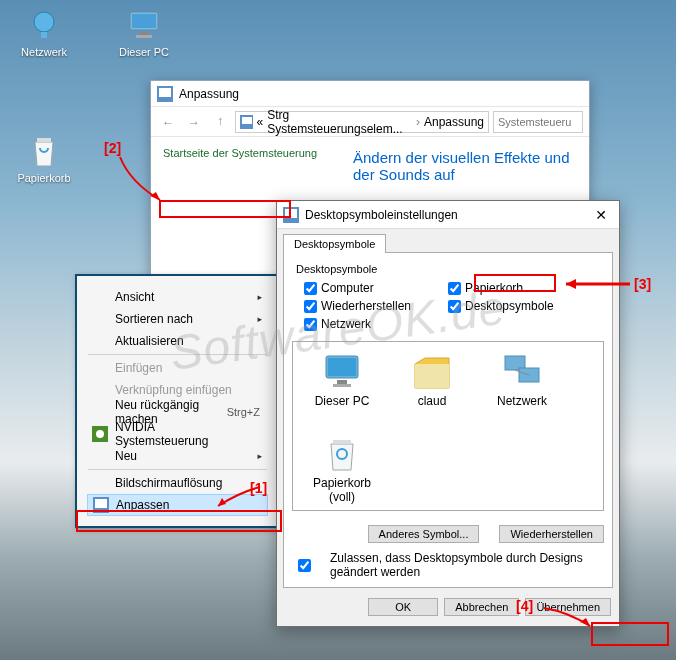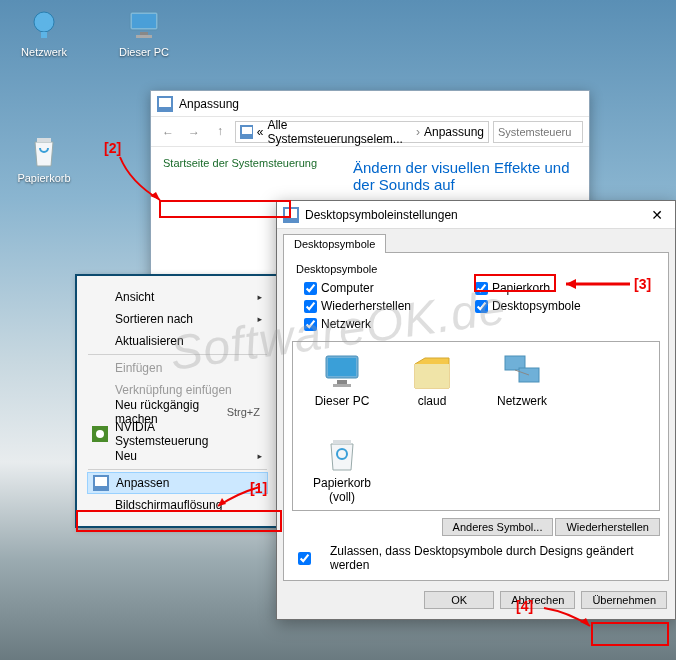--- a/index.html
+++ b/index.html
@@ -22,35 +22,35 @@
 .rightpane{flex:1;padding:12px}
 .rightpane h2{color:#0066cc;font-weight:400;font-size:15px}
 .ctxmenu{position:absolute;background:#f5f5f5;border:2px solid #0c4a6e;box-shadow:2px 2px 6px rgba(0,0,0,.3);width:205px;padding:10px}
 .ctxmenu .mi{height:22px;display:flex;align-items:center;padding:0 24px 0 28px;position:relative;font-size:11px}
 .ctxmenu .mi.sel{background:#cce8ff;border:1px solid #99d1ff}
 .ctxmenu .mi .sub{position:absolute;right:6px;font-size:9px;color:#333}
 .ctxmenu .mi .kb{position:absolute;right:8px;font-size:11px;color:#555}
 .ctxmenu .mi.dis{color:#9a9a9a}
 .ctxmenu .mi .mic{position:absolute;left:4px;width:18px;height:18px;display:flex;align-items:center;justify-content:center}
 .ctxmenu hr{border:none;border-top:1px solid #d0d0d0;margin:2px 1px}
-.dlg{position:absolute;background:#f0f0f0;border:1px solid #707070;box-shadow:0 4px 16px rgba(0,0,0,.35);width:400px}
+.dlg{position:absolute;background:#f0f0f0;border:1px solid #707070;box-shadow:0 4px 16px rgba(0,0,0,.35);width:344px}
 .dlg .dlg-title{height:28px;background:#fff;display:flex;align-items:center;padding:0 6px;border-bottom:1px solid #ddd}
 .dlg .dlg-title .t-ic{width:16px;height:16px;margin-right:6px}
 .dlg .dlg-title .xx{margin-left:auto;width:24px;text-align:center;font-size:14px}
 .tabstrip{padding:4px 6px 0}
 .tab{display:inline-block;background:#fff;border:1px solid #aaa;border-bottom:none;padding:3px 10px;font-size:11px;position:relative;top:1px}
 .tabbody{background:#fff;border:1px solid #aaa;margin:0 6px;padding:8px}
 .grp-title{font-size:11px;margin:2px 0 4px 4px}
 .chkrow{display:flex;flex-wrap:wrap;padding-left:12px}
 .chkrow label{width:48%;font-size:11px;display:flex;align-items:center;gap:4px;height:18px}
 .chkrow input{width:13px;height:13px}
 .iconwell{border:1px solid #aaa;height:170px;margin-top:8px;padding:6px;display:flex;flex-wrap:wrap;align-content:flex-start;gap:4px;overflow:hidden;position:relative}
 .iconwell .cell{width:86px;height:78px;text-align:center;font-size:11px}
 .iconwell .cell .ic{width:42px;height:42px;margin:2px auto}
-.btnrow{display:flex;justify-content:flex-end;gap:2px;margin-top:7px}
+.btnrow{display:flex;justify-content:flex-end;gap:20px;margin-top:14px}
 .wbtn{background:#e1e1e1;border:1px solid #adadad;padding:2px 10px;font-size:11px;min-width:90px;text-align:center}
 .lastchk{display:flex;align-items:center;gap:19px;font-size:11px;padding:8px 6px 0}
 .dlg-foot{display:flex;justify-content:flex-end;gap:6px;padding:10px 8px}
 .callout{position:absolute;border:2px solid #e00;pointer-events:none}
 .calltxt{position:absolute;color:#e00;font-weight:700;font-size:14px}
 .watermark{position:absolute;left:50%;top:50%;transform:translate(-50%,-50%) rotate(-8deg);font-size:48px;color:rgba(160,160,160,.35);font-weight:500;font-style:italic;pointer-events:none;white-space:nowrap;letter-spacing:1px}
 svg{display:block}
 </style>
 </head>
 <body>
@@ -79,41 +79,41 @@
   <div class="ic">
       <svg width="34" height="38">
         <path d="M8 10 L26 10 L24 34 L10 34 Z" fill="#f4f6f8" stroke="#9aa"></path>
         <rect x="10" y="6" width="14" height="4" fill="#d8dde0"></rect>
         <path d="M13 16 a4 4 0 1 0 8 0" fill="none" stroke="#3a9fd8" stroke-width="2"></path>
       </svg>
     </div>
   <div class="di-label">Papierkorb</div>
 </div>
 
-<div class="win" style="left:150px;top:90px;width:440px;height:200px">
+<div class="win" style="left:150px;top:80px;width:440px;height:200px">
   <div class="titlebar">
     <div class="t-ic">
         <svg width="16" height="16">
           <rect width="16" height="16" fill="#5a8fc8"></rect>
           <rect x="2" y="2" width="12" height="9" fill="#fff"></rect>
         </svg>
       </div>
     <div class="t-txt">Anpassung</div>
   </div>
   <div class="nav">
     <div class="arr">←</div>
     <div class="arr">→</div>
     <div class="arr">↑</div>
     <div class="addrbar">
       <svg width="14" height="14">
           <rect width="14" height="14" fill="#5a8fc8"></rect>
           <rect x="2" y="2" width="10" height="7" fill="#fff"></rect>
         </svg>
       <span>«</span>
-      <span>Alle Systemsteuerungselem...</span>
+      <span>Strg Systemsteuerungselem...</span>
       <span class="sep">›</span>
       <span>Anpassung</span>
     </div>
     <input style="width: 90px; height: 22px; border: 1px solid rgb(204, 204, 204); padding: 0px 4px; font-size: 11px;" placeholder="Systemsteueru">
   </div>
   <div class="body-row">
     <div class="leftpane">
       <div class="hdr">Startseite der Systemsteuerung</div>
     </div>
     <div class="rightpane">
@@ -152,31 +152,31 @@
           <circle cx="8" cy="8" r="4" fill="#fff"></circle>
         </svg>
       </span>
       <span>NVIDIA Systemsteuerung</span>
     </div>
   <div class="mi">
       <span>Neu</span>
       <span class="sub">▸</span>
     </div>
   <hr>
+  <div class="mi">
+      <span>Bildschirmauflösung</span>
+    </div>
   <div class="mi sel">
       <span class="mic">
         <svg width="16" height="16">
           <rect width="16" height="16" fill="#5a8fc8"></rect>
           <rect x="2" y="2" width="12" height="9" fill="#fff"></rect>
         </svg>
       </span>
       <span>Anpassen</span>
-    </div>
-  <div class="mi">
-      <span>Bildschirmauflösung</span>
     </div>
 </div>
 
 <div class="dlg" style="left:276px;top:200px">
   <div class="dlg-title">
     <div class="t-ic">
         <svg width="16" height="16">
           <rect width="16" height="16" fill="#5a8fc8"></rect>
           <rect x="2" y="2" width="12" height="9" fill="#fff"></rect>
         </svg>

